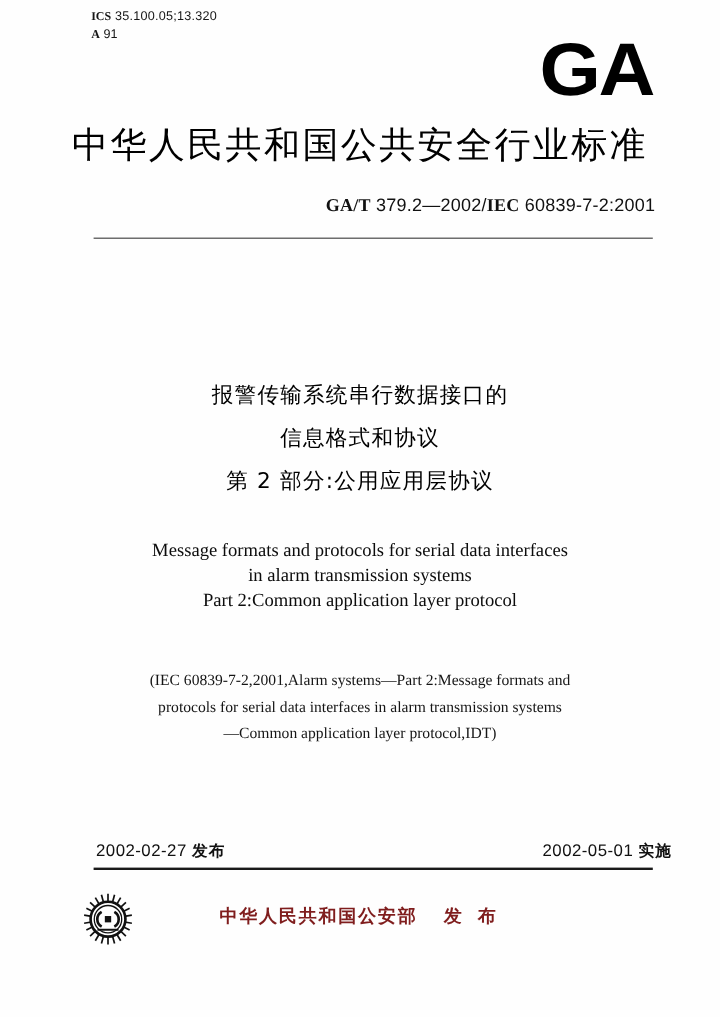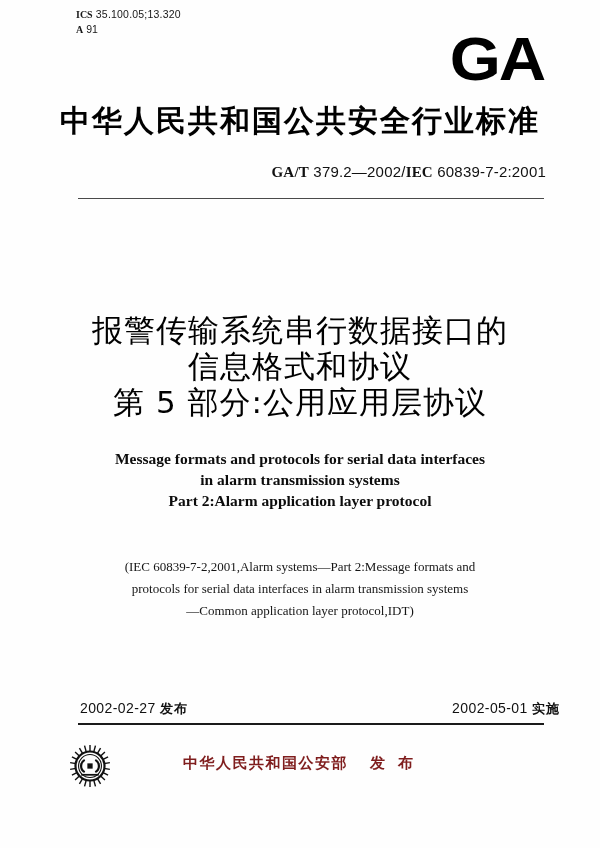--- a/index.html
+++ b/index.html
@@ -69,21 +69,21 @@
   }
 
   
   .nat-title {
     position: absolute;
     left: 0;
     top: 101px;
     width: 600px;
     text-align: center;
     font-family: "DejaVu Sans", "Liberation Sans", sans-serif;
-    font-weight: bold;
+    font-weight: normal;
     font-size: 30px;
     letter-spacing: 2px;
     color: #000000;
   }
 
   
   .std-number {
     position: absolute;
     right: 54px;
     top: 163px;
@@ -117,36 +117,36 @@
   }
 
   
   .cn-title {
     position: absolute;
     left: 0;
     top: 312px;
     width: 600px;
     text-align: center;
     font-family: "DejaVu Sans", "Liberation Sans", sans-serif;
-    font-size: 31px;
+    font-size: 18px;
     line-height: 36px;
     letter-spacing: 1px;
     color: #000000;
   }
   .cn-title div { white-space: nowrap; }
 
   
   .en-title {
     position: absolute;
     left: 0;
     top: 448px;
     width: 600px;
     text-align: center;
     font-family: "Liberation Serif", "DejaVu Serif", serif;
-    font-weight: bold;
+    font-weight: normal;
     font-size: 15.5px;
     line-height: 21px;
     color: #0c0c0c;
   }
   .en-title div { white-space: nowrap; }
 
   
   .idt-note {
     position: absolute;
     left: 0;
@@ -230,27 +230,27 @@
 
   <div class="nat-title">中华人民共和国公共安全行业标准</div>
 
   <div class="std-number"><span class="ser">GA/T</span><span> 379.2—2002/</span><span class="ser">IEC</span><span> 60839-7-2:2001</span></div>
 
   <div class="rule-top"></div>
 
   <div class="cn-title">
     <div>报警传输系统串行数据接口的</div>
     <div>信息格式和协议</div>
-    <div>第 5 部分:公用应用层协议</div>
+    <div>第 2 部分:公用应用层协议</div>
   </div>
 
   <div class="en-title">
     <div>Message formats and protocols for serial data interfaces</div>
     <div>in alarm transmission systems</div>
-    <div>Part 2:Alarm application layer protocol</div>
+    <div>Part 2:Common application layer protocol</div>
   </div>
 
   <div class="idt-note">
     <div>(IEC 60839-7-2,2001,Alarm systems—Part 2:Message formats and</div>
     <div>protocols for serial data interfaces in alarm transmission systems</div>
     <div>—Common application layer protocol,IDT)</div>
   </div>
 
   <div class="date-issue"><span>2002-02-27</span> <span class="date-cn">发布</span></div>
   <div class="date-effect"><span>2002-05-01</span> <span class="date-cn">实施</span></div>

